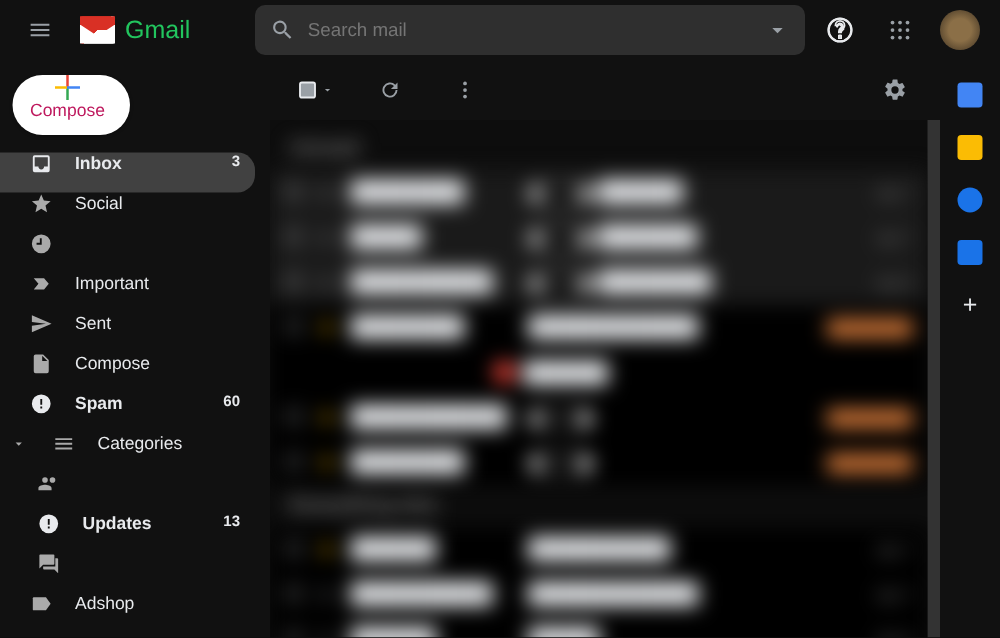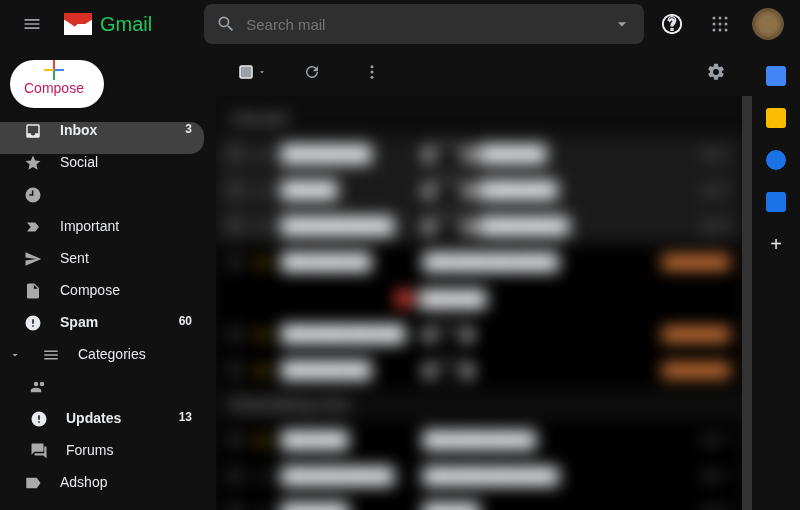--- a/index.html
+++ b/index.html
@@ -198,21 +198,20 @@
         </span>
       <span class="label">Updates</span>
       <span class="count">13</span>
     </div>
     <div class="nav-item sub">
       <span class="nav-icon">
           <svg width="18" height="18" viewBox="0 0 24 24">
             <path d="M21 6h-2v9H6v2a1 1 0 0 0 1 1h11l4 4V7a1 1 0 0 0-1-1zM17 2H3a1 1 0 0 0-1 1v14l4-4h11a1 1 0 0 0 1-1V3a1 1 0 0 0-1-1z"></path>
           </svg>
         </span>
-      <span class="label">Forums</span>
     </div>
     <div class="nav-item">
       <span class="nav-icon">
           <svg width="18" height="18" viewBox="0 0 24 24">
             <path d="M17 5H4a1 1 0 0 0-1 1v12a1 1 0 0 0 1 1h13l5-7z"></path>
           </svg>
         </span>
       <span class="label">Adshop</span>
     </div>
   </div>

